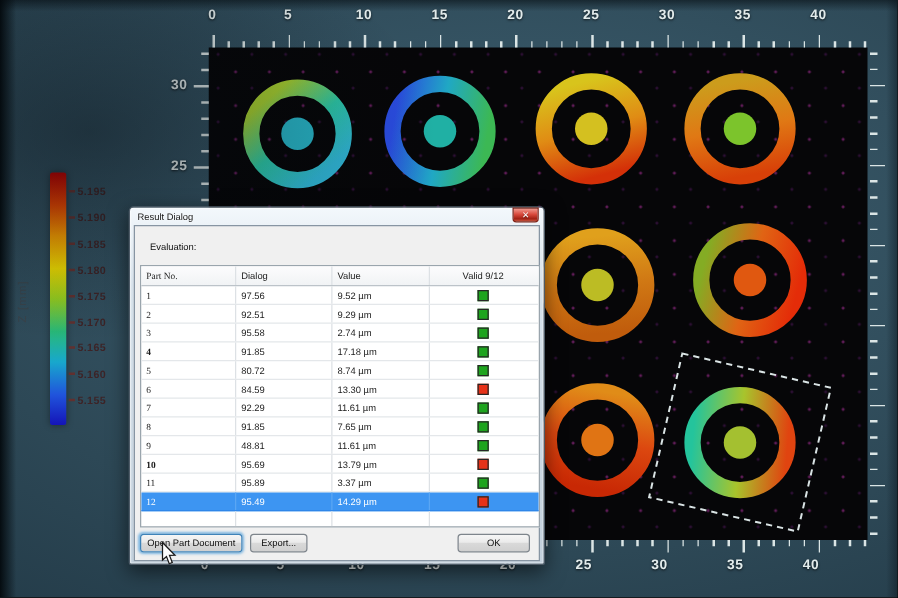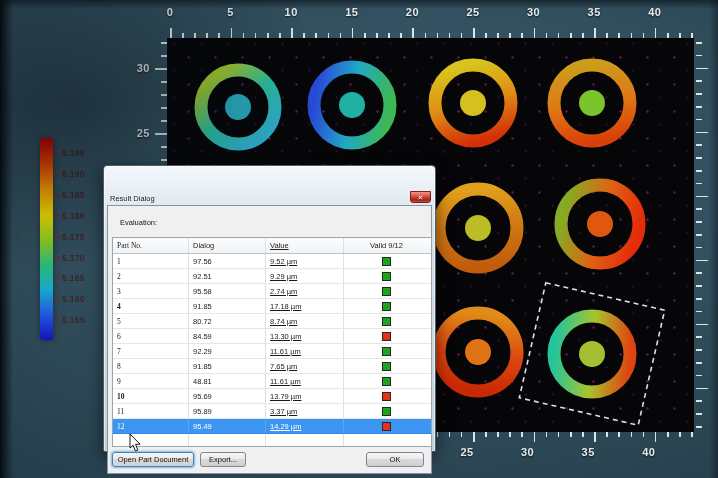--- a/index.html
+++ b/index.html
@@ -30,21 +30,21 @@
   #vignette{position:absolute;inset:0;z-index:6;pointer-events:none;background:
     linear-gradient(90deg, rgba(3,9,13,.95) 0px, rgba(3,9,13,0) 13px),
     linear-gradient(270deg, rgba(8,18,26,.45) 0px, rgba(8,18,26,0) 9px),
     linear-gradient(180deg, rgba(3,9,13,.55) 0px, rgba(3,9,13,0) 9px),
     radial-gradient(55% 50% at 10% 22%, rgba(4,10,16,.4), rgba(4,10,16,0) 70%);}
   
   .dialog{position:absolute;left:103px;top:165px;width:333px;height:287px;z-index:10;
     border:1px solid #4f5c68;border-radius:4px 4px 2px 2px;padding:0 3px 3px 3px;box-sizing:border-box;
     background:linear-gradient(180deg,#f3f8fc 0%,#d6e1ea 22%,#c2d0dc 100%);
     box-shadow:0 5px 16px rgba(0,0,0,.55), inset 0 0 0 1px rgba(255,255,255,.5);}
-  .titlebar{position:relative;height:14px;display:flex;align-items:center;margin-top:25px;}
+  .titlebar{position:relative;height:14px;display:flex;align-items:center;}
   .title{font-size:7.5px;color:#141414;padding-left:3px;text-shadow:0 0 2px #fff;}
   .closebtn{position:absolute;right:1px;top:0px;width:21px;height:12px;cursor:default;
     background:linear-gradient(180deg,#f0978c 0%,#d94a3d 45%,#a32114 80%,#c6543e 100%);
     border:1px solid #7e2015;border-radius:0 0 3px 3px;box-sizing:border-box;
     display:flex;align-items:center;justify-content:center;}
   .closebtn span{color:#fff;font-size:7px;font-weight:bold;line-height:1;text-shadow:0 1px 1px rgba(0,0,0,.5);}
   .dbody{position:relative;background:#f0f0f0;border:1px solid #8795a3;height:269px;box-sizing:border-box;}
   .evlab{position:absolute;left:12px;top:12px;font-size:7.5px;color:#111;}
   .combo{position:absolute;left:58px;top:8px;width:114px;height:15px;background:#fff;
     border:1px solid #7b8fa5;border-radius:2px;box-sizing:border-box;display:flex;align-items:center;}
@@ -53,21 +53,21 @@
     background:linear-gradient(180deg,#f2f7fb,#d6e4f0 50%,#bcd0e2);display:flex;align-items:center;justify-content:center;}
   .combo-btn::after{content:"";width:0;height:0;border-left:3px solid transparent;border-right:3px solid transparent;
     border-top:4px solid #3a4a58;}
   .tbl{position:absolute;left:4px;top:31px;width:320px;height:210px;background:#fff;
     border:1px solid #9aa5ad;box-sizing:border-box;display:flex;flex-direction:column;overflow:hidden;}
   .trow{display:flex;height:15px;flex:0 0 15px;align-items:center;border-bottom:1px solid #e4e7ea;box-sizing:border-box;}
   .thead{background:linear-gradient(180deg,#fcfcfd,#f1f3f5);border-bottom:1px solid #bcc3c9;height:15px;flex:0 0 15px;
     display:flex;align-items:center;}
   .tc{height:100%;display:flex;align-items:center;padding-left:4px;box-sizing:border-box;
     border-right:1px solid #dde1e5;font-size:7.5px;color:#1a1a1a;overflow:hidden;white-space:nowrap;}
-  .tc.c0{width:76px;font-family:Liberation Serif, serif;} .tc.c1{width:77px;} .tc.c2{width:78px;text-decoration:underline;} .tc.c3{width:85px;border-right:none;justify-content:center;padding-left:0;}
+  .tc.c0{width:76px;font-family:Liberation Serif, serif;} .tc.c1{width:77px;} .tc.c2{width:78px;} .tc.c3{width:85px;border-right:none;justify-content:center;padding-left:0;}
   .thead .tc{color:#222;}
   .trow.sel{background:#3d95f2;border-bottom-color:#2f86e8;}
   .trow.sel .tc{color:#fff;border-right-color:#5aa6f4;}
   .tgap{flex:1;display:flex;}
   .tgap .tc{border-bottom:none;}
   .sq{width:9px;height:9px;border:1px solid #262626;box-sizing:border-box;}
   .btn{position:absolute;height:15px;font-size:7.5px;color:#111;border:1px solid #7e858c;border-radius:3px;
     background:linear-gradient(180deg,#f6f6f6 0%,#ebebeb 45%,#d9d9d9 50%,#d0d0d0 100%);
     display:flex;align-items:center;justify-content:center;box-sizing:border-box;
     font-family:"Liberation Sans","DejaVu Sans",sans-serif;padding:0 4px;}

